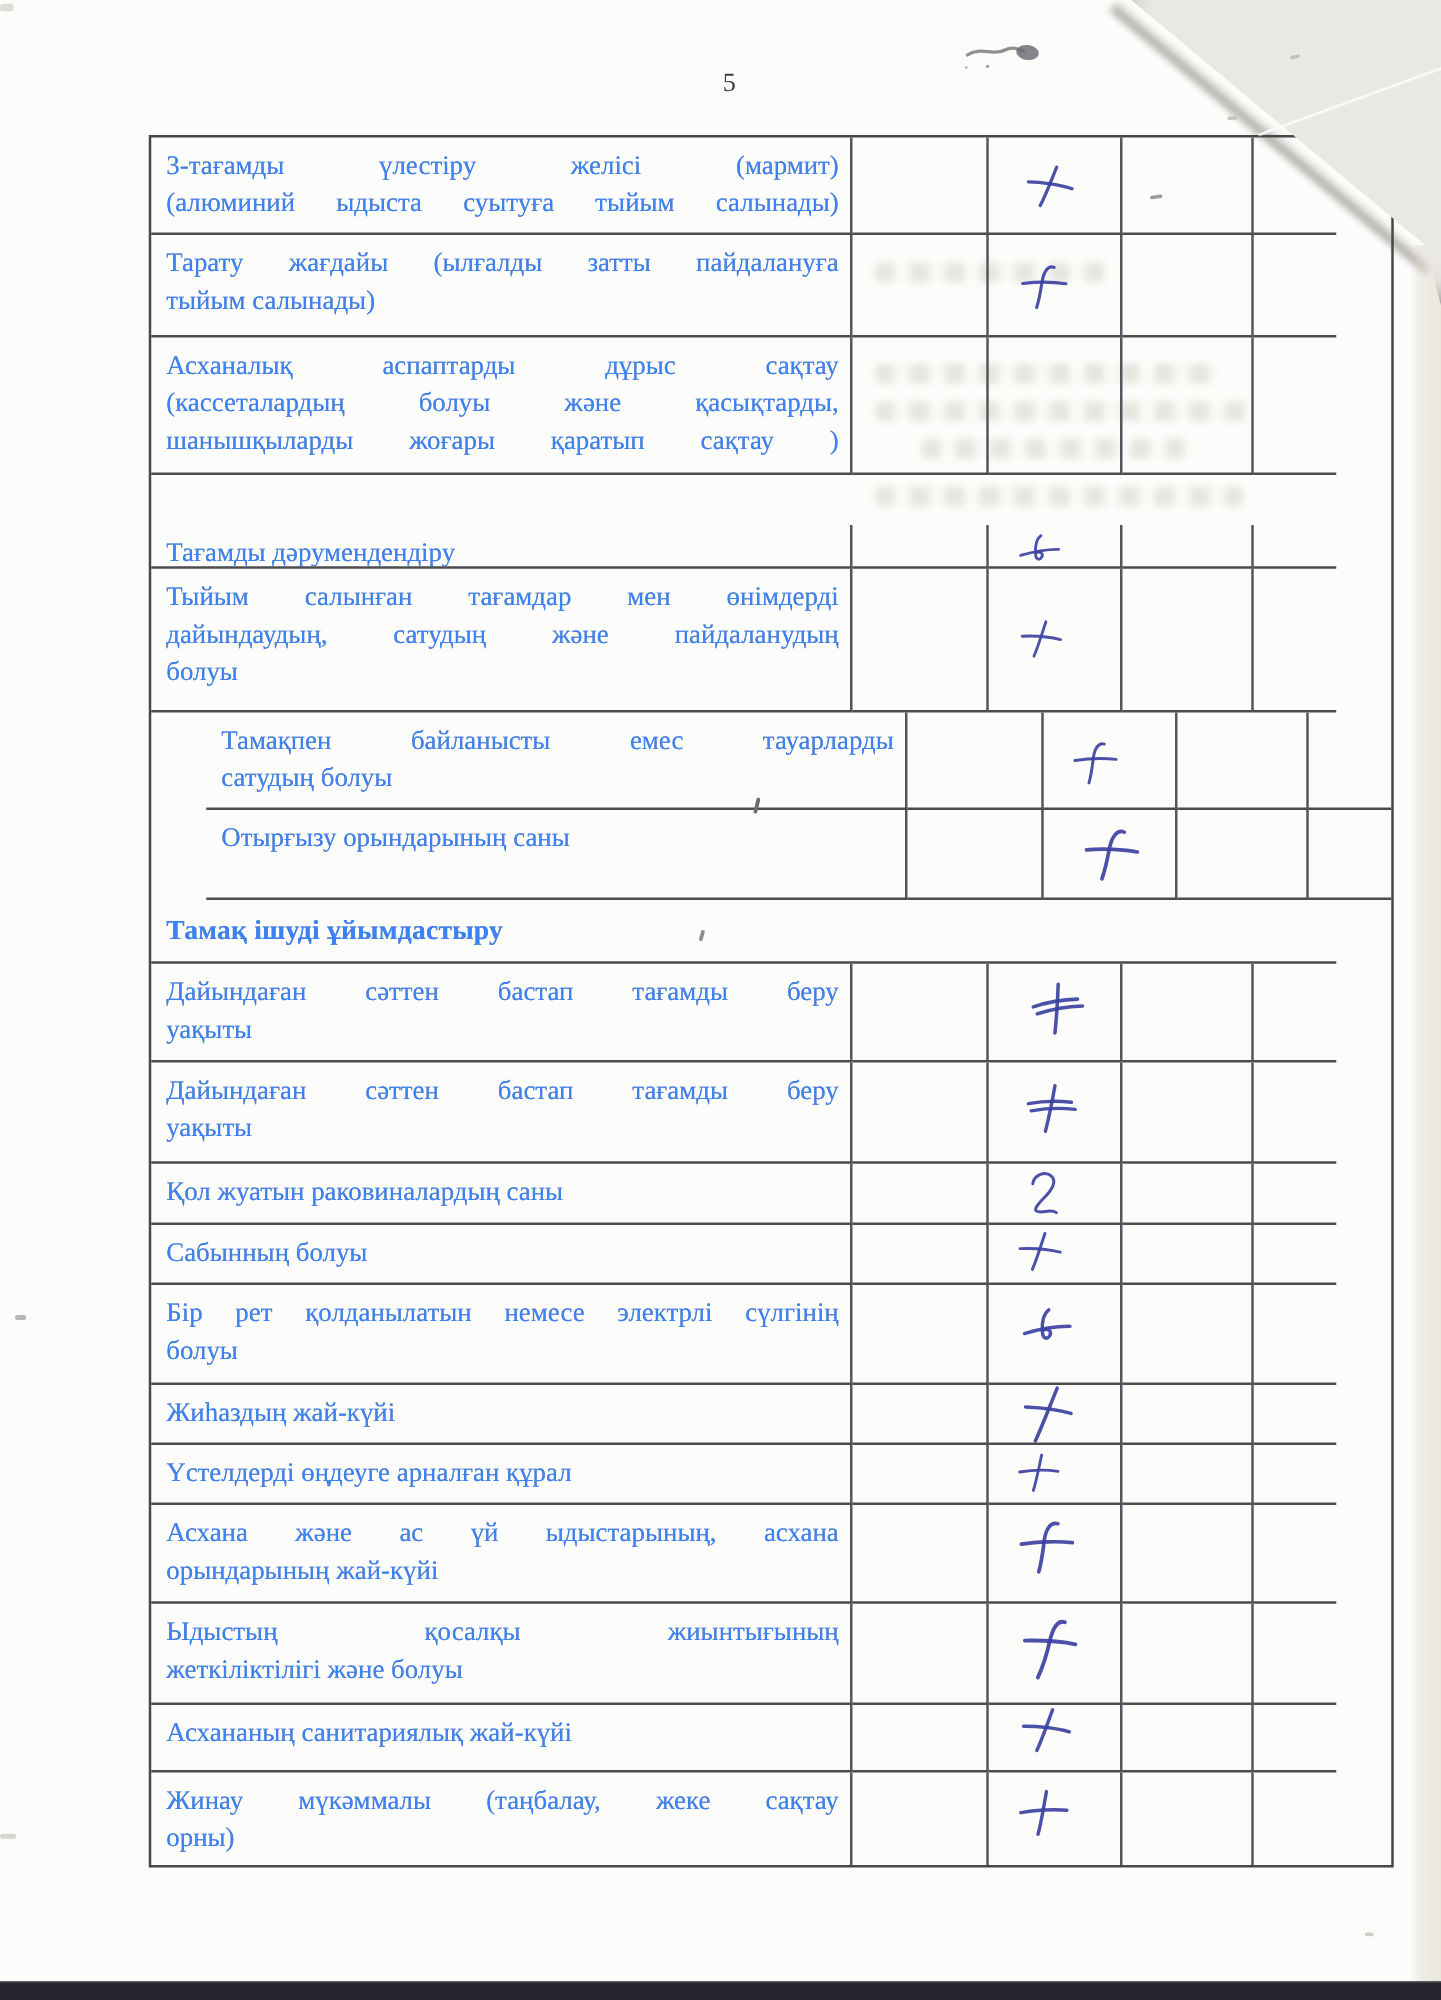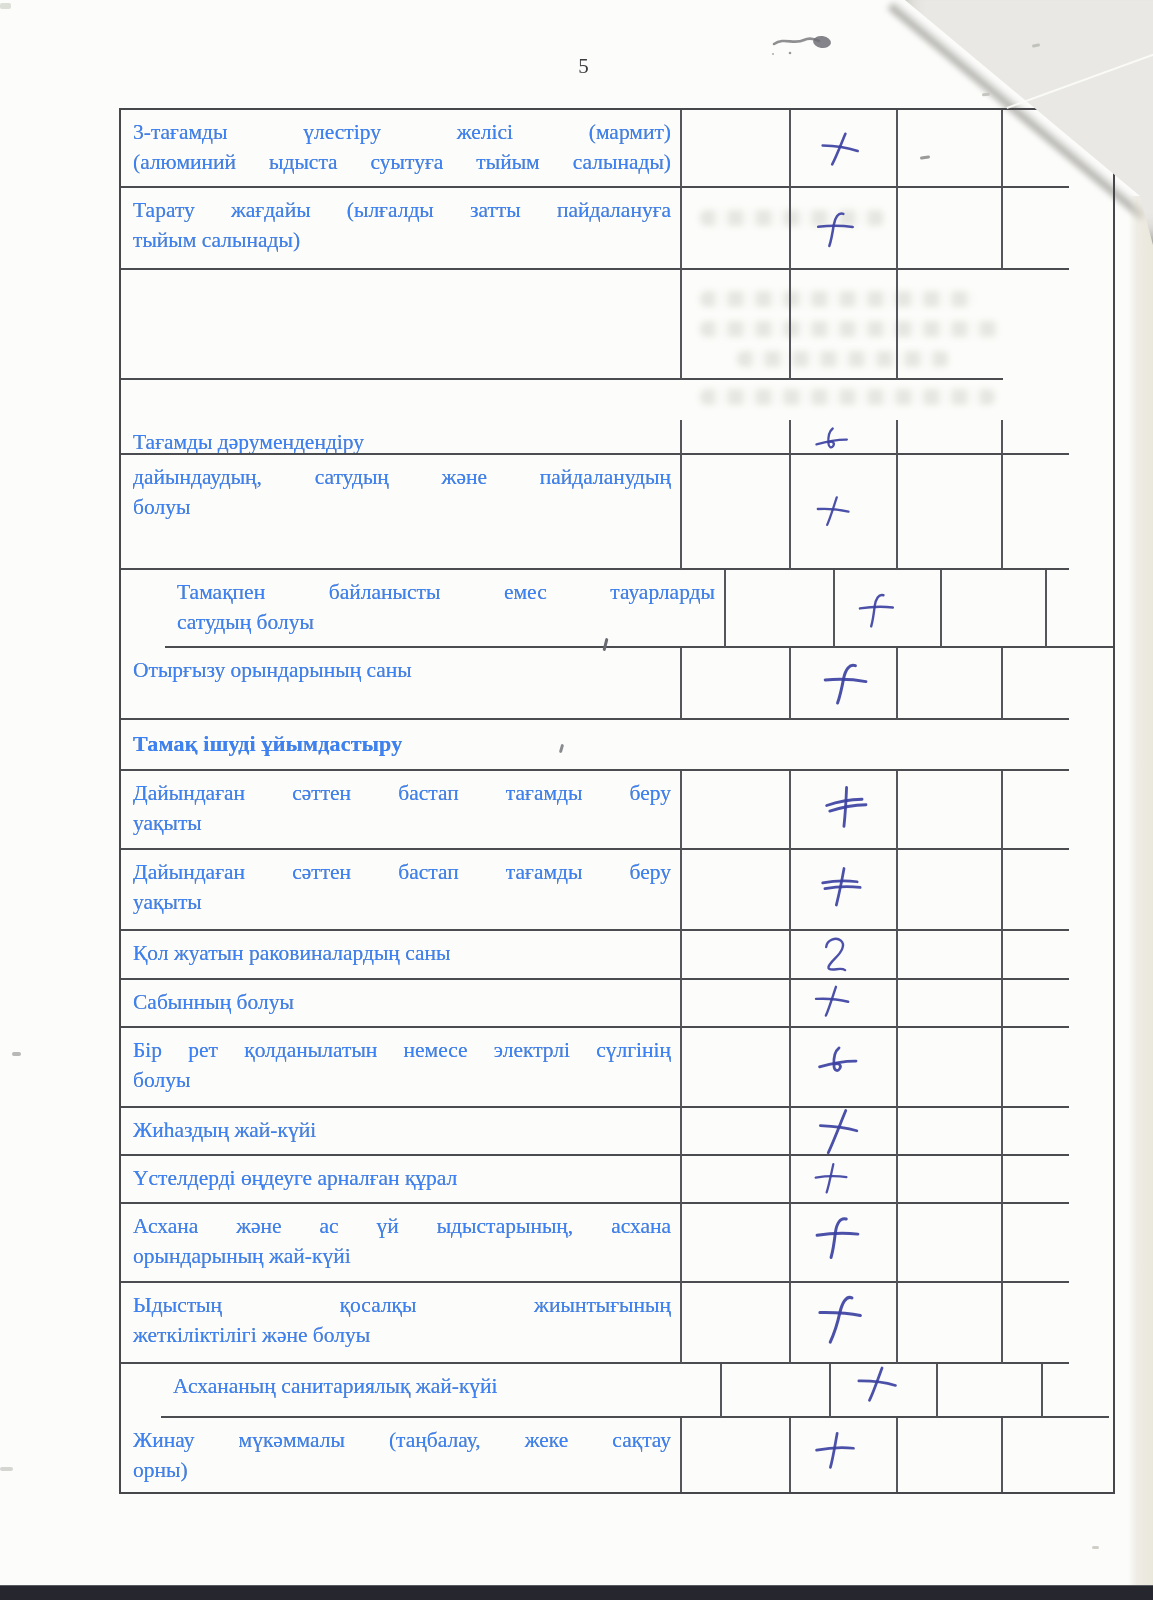--- a/index.html
+++ b/index.html
@@ -115,20 +115,25 @@
       <div class="cell cn">
           <span class="mark" title="+" style="left: 22px; top: 18px; width: 44px; height: 44px; transform: rotate(4deg);"><svg viewBox="0 0 60 60">
               <path d="M7 30C22 27 42 26 54 27"></path>
               <path d="M40 10C33 8 29 16 28 26C27 38 26 47 24 55"></path>
             </svg></span>
         </div>
       <div class="cell cn"></div>
       <div class="cell cn"></div>
     </div>
       <div class="row" style="height: 110px;">
+      <div class="cell ct">
+          <div class="jline">Асханалық аспаптарды дұрыс сақтау</div>
+          <div class="jline">(кассеталардың болуы және қасықтарды,</div>
+          <div class="jline">шанышқыларды жоғары қаратып сақтау )</div>
+        </div>
       <div class="cell cn"></div>
       <div class="cell cn"></div>
       <div class="cell cn"></div>
       <div class="cell cn"></div>
     </div>
       <div class="row" style="height: 35px; margin-top: 40px;">
       <div class="cell ct">
           <div class="jline left">Тағамды дәрумендендіру</div>
         </div>
       <div class="cell cn"></div>
@@ -136,20 +141,21 @@
           <span class="mark" title="+" style="left: 20px; top: 2px; width: 40px; height: 40px; transform: rotate(-4deg);"><svg viewBox="0 0 60 60">
               <path d="M8 32C22 29 42 27 54 28"></path>
               <path d="M34 10C28 14 26 24 26 32C26 38 30 40 33 36C36 32 32 28 27 30"></path>
             </svg></span>
         </div>
       <div class="cell cn"></div>
       <div class="cell cn"></div>
     </div>
       <div class="row" style="height: 115px;">
       <div class="cell ct">
+          <div class="jline">Тыйым салынған тағамдар мен өнімдерді</div>
           <div class="jline">дайындаудың, сатудың және пайдаланудың</div>
           <div class="jline left">болуы</div>
         </div>
       <div class="cell cn"></div>
       <div class="cell cn">
           <span class="mark" title="+" style="left: 22px; top: 36px; width: 40px; height: 40px; transform: rotate(10deg);"><svg viewBox="0 0 60 60">
               <path d="M7 31C20 28 40 26 53 27"></path>
               <path d="M32 9C30 22 28 40 25 52"></path>
             </svg></span>
         </div>
@@ -164,21 +170,21 @@
       <div class="cell cn"></div>
       <div class="cell cn">
           <span class="mark" title="+" style="left: 20px; top: 18px; width: 42px; height: 42px; transform: rotate(2deg);"><svg viewBox="0 0 60 60">
               <path d="M7 30C22 27 42 26 54 27"></path>
               <path d="M40 10C33 8 29 16 28 26C27 38 26 47 24 55"></path>
             </svg></span>
         </div>
       <div class="cell cn"></div>
       <div class="cell cn"></div>
     </div>
-      <div class="row" style="height: 72px;">
+      <div class="row" style="height: 72px; padding-left: 44px;">
       <div class="cell ct">
           <div class="jline left">Отырғызу орындарының саны</div>
         </div>
       <div class="cell cn"></div>
       <div class="cell cn">
           <span class="mark" title="+" style="left: 28px; top: 8px; width: 52px; height: 52px; transform: rotate(6deg);"><svg viewBox="0 0 60 60">
               <path d="M7 30C22 27 42 26 54 27"></path>
               <path d="M40 10C33 8 29 16 28 26C27 38 26 47 24 55"></path>
             </svg></span>
         </div>
@@ -316,21 +322,21 @@
       <div class="cell cn"></div>
       <div class="cell cn">
           <span class="mark" title="+" style="left: 22px; top: 8px; width: 54px; height: 54px; transform: rotate(8deg);"><svg viewBox="0 0 60 60">
               <path d="M7 27C20 25 40 23 52 24"></path>
               <path d="M40 6C33 4 30 14 29 24C28 38 26 48 23 58"></path>
             </svg></span>
         </div>
       <div class="cell cn"></div>
       <div class="cell cn"></div>
     </div>
-      <div class="row" style="height: 54px; margin-left: 40px;">
+      <div class="row" style="height: 54px;">
       <div class="cell ct">
           <div class="jline left">Асхананың санитариялық жай-күйі</div>
         </div>
       <div class="cell cn"></div>
       <div class="cell cn">
           <span class="mark" title="+" style="left: 22px; top: -4px; width: 48px; height: 48px; transform: rotate(12deg);"><svg viewBox="0 0 60 60">
               <path d="M7 31C20 28 40 26 53 27"></path>
               <path d="M32 9C30 22 28 40 25 52"></path>
             </svg></span>
         </div>

